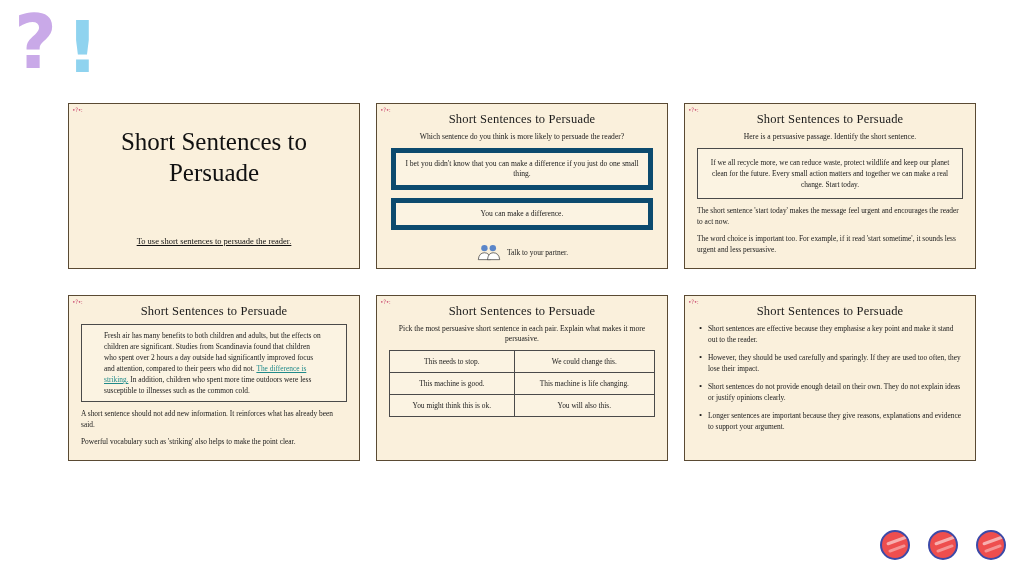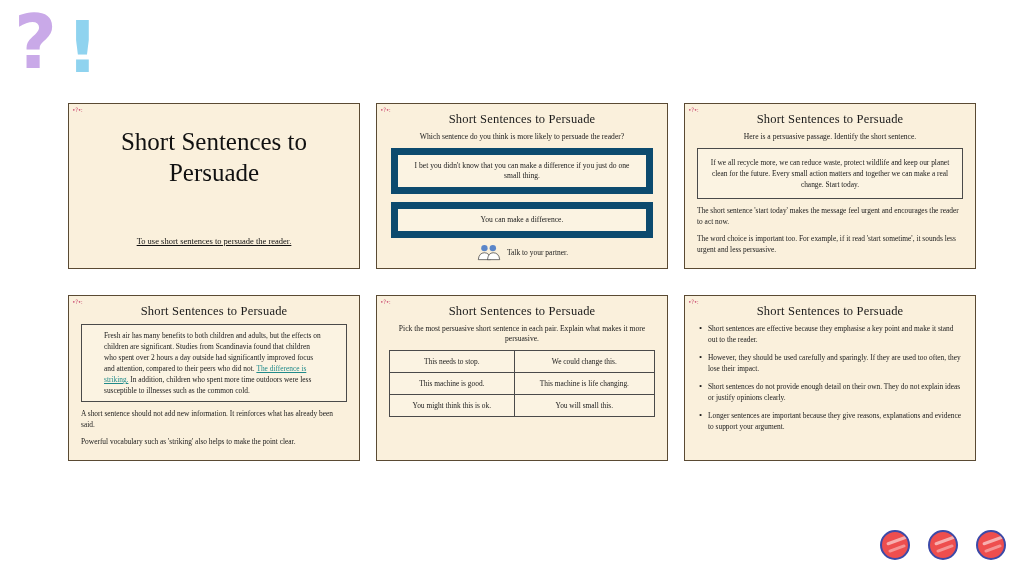--- a/index.html
+++ b/index.html
@@ -100,21 +100,21 @@
 
   .prompt {
     text-align: center;
     font-family: "Liberation Serif", serif;
     font-size: 7.6px;
     line-height: 10px;
     color: #1a1a1a;
     margin: 0 4px 6px 4px;
   }
   .answer-box {
-    border: 7px solid #0c4a6e;
+    border: 5px solid #0c4a6e;
     background: #fbf3e2;
     font-family: "Liberation Serif", serif;
     font-size: 7.6px;
     line-height: 10px;
     text-align: center;
     color: #1a1a1a;
     padding: 6px 8px;
     margin: 0 6px 8px 6px;
   }
   .talk-row {
@@ -301,21 +301,21 @@
           <tr>
             <td>This needs to stop.</td>
             <td>We could change this.</td>
           </tr>
           <tr>
             <td>This machine is good.</td>
             <td>This machine is life changing.</td>
           </tr>
           <tr>
             <td>You might think this is ok.</td>
-            <td>You will small this.</td>
+            <td>You will also this.</td>
           </tr>
         </tbody>
       </table>
     </div>
 
     <div class="slide">
       <div class="slide-corner">•?•:</div>
       <div class="slide-title">Short Sentences to Persuade</div>
       <ul class="bullets">
         <li>Short sentences are effective because they emphasise a key point and make it stand out to the reader.</li>

